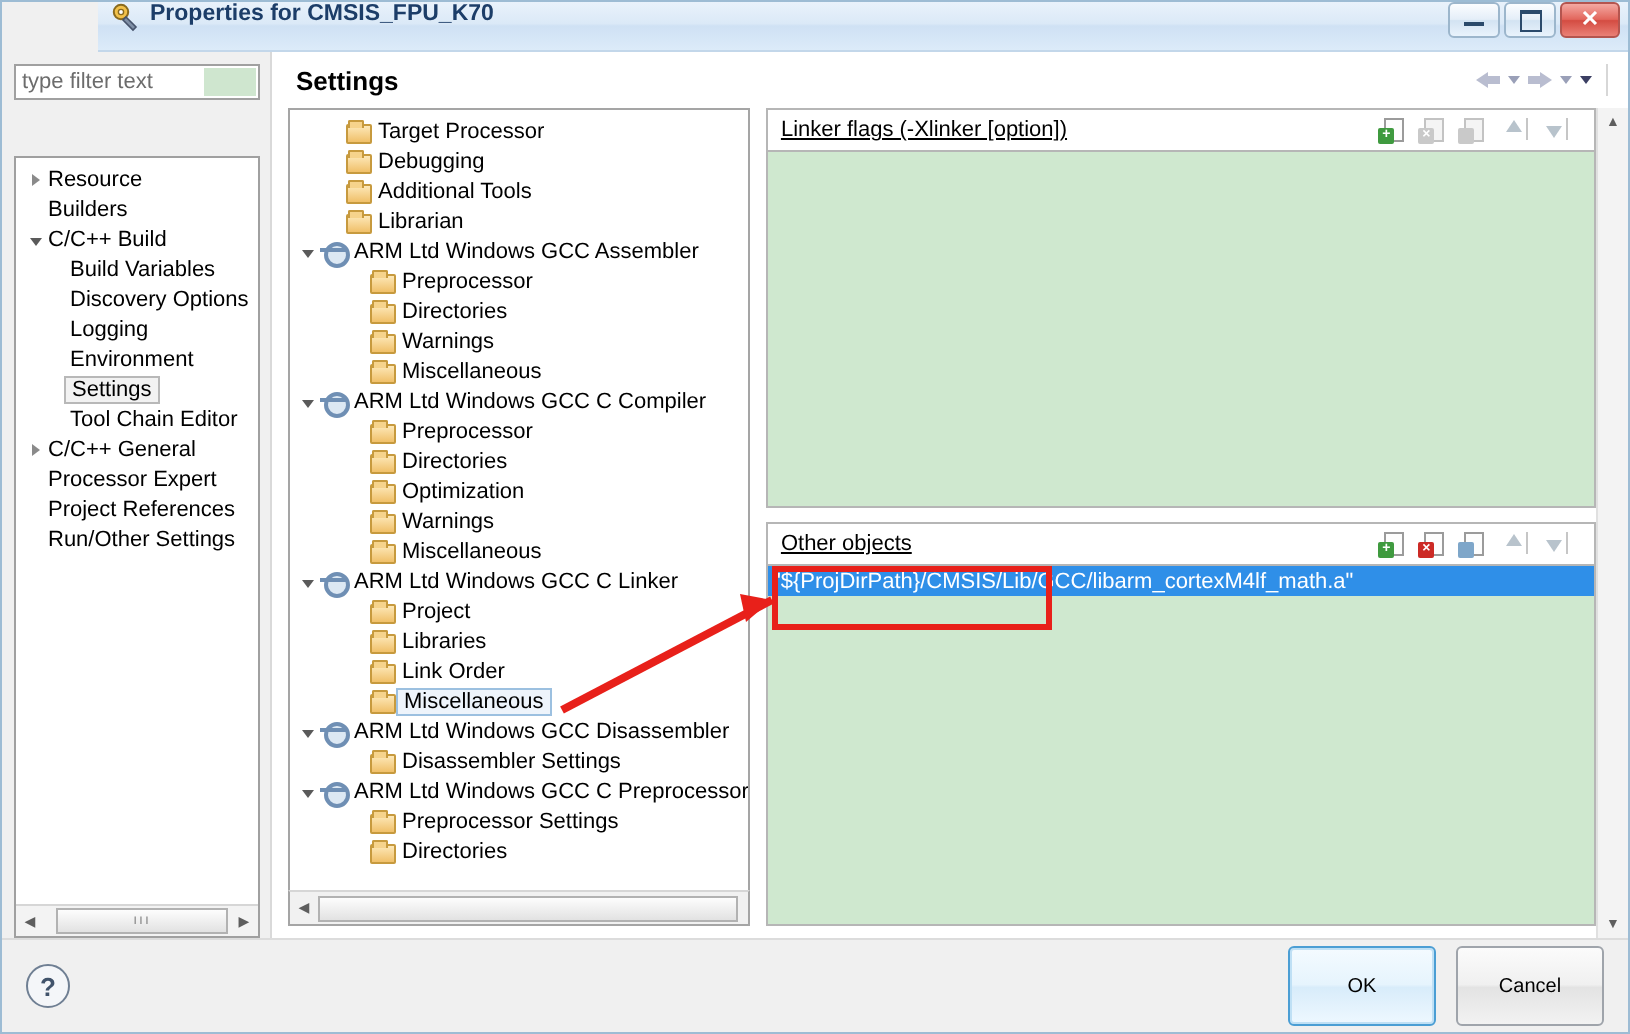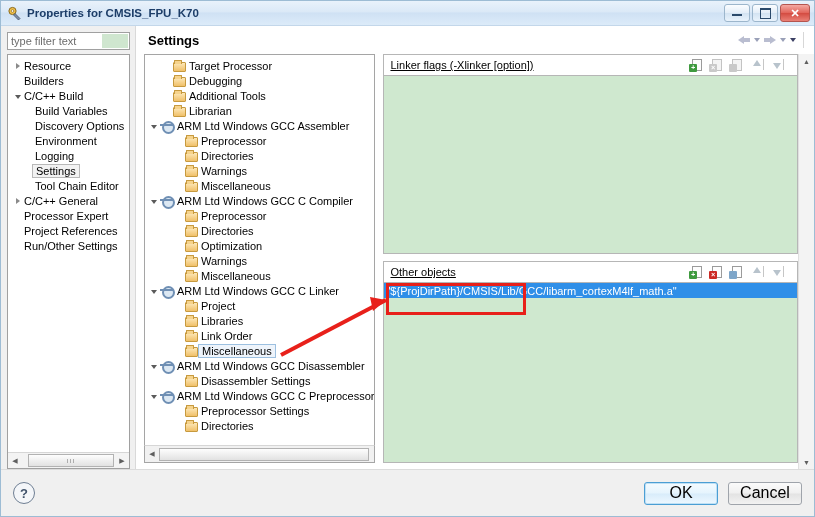--- a/index.html
+++ b/index.html
@@ -14,22 +14,23 @@
     box-sizing:border-box;
     border:1px solid #9dbcd4;
     background:#f0f0f0;
     display:flex;flex-direction:column;
   }
   
   .titlebar{
     height:24px;flex:0 0 24px;
     background:linear-gradient(180deg,#e9f2fb 0%, #dbe9f7 45%, #cfe1f4 50%, #dcebf9 100%);
     border-bottom:1px solid #c3d7ea;
-    display:flex;align-items:center;padding:0 2px 0 6px;
+    display:flex;align-items:flex-start;padding:0 2px 0 6px;
     position:relative;
+    margin-left:48px;
   }
   .app-icon{
     width:15px;height:15px;margin-right:5px;flex:0 0 15px;position:relative;
   }
   .title-text{
     font-size:11.5px;font-weight:bold;color:#1c3d68;
     white-space:nowrap;overflow:hidden;
   }
   .winbtns{margin-left:auto;display:flex;gap:2px;padding-right:2px;}
   .winbtn{
@@ -50,20 +51,21 @@
   .glyph-close{font-size:11px;line-height:11px;font-family:"Liberation Sans",sans-serif;}
 
   
   .body{flex:1 1 auto;display:flex;min-height:0;background:#f0f0f0;}
 
   
   .leftcol{
     flex:0 0 134px;box-sizing:border-box;
     padding:6px 5px 0 6px;display:flex;flex-direction:column;min-height:0;
     background:#f0f0f0;
+    gap:24px;
   }
   .filterbox{
     flex:0 0 18px;box-sizing:border-box;
     border:1px solid #a0a0a0;background:#ffffff;
     display:flex;align-items:center;
     font-size:11px;color:#6c6c6c;padding:0 3px;position:relative;
   }
   .filterbox .fbtail{
     position:absolute;right:1px;top:1px;bottom:1px;width:26px;background:#cfe6cf;
   }
@@ -248,24 +250,24 @@
     border-top:1px solid #dcdcdc;background:#f0f0f0;padding:0 12px;
   }
   .help-icon{
     width:20px;height:20px;border-radius:50%;border:1px solid #6f7f93;
     color:#41536b;font-size:13px;font-weight:bold;
     display:flex;align-items:center;justify-content:center;
     background:#f4f6f9;
   }
   .btns{margin-left:auto;display:flex;gap:10px;}
   .btn{
-    width:74px;height:23px;box-sizing:border-box;
+    width:74px;height:40px;box-sizing:border-box;
     border:1px solid #9fa4ab;border-radius:3px;
     background:linear-gradient(180deg,#fbfbfb 0%,#f0f0f0 48%,#e3e3e3 52%,#f2f2f2 100%);
-    font-size:16px;color:#000;
+    font-size:10px;color:#000;
     display:flex;align-items:center;justify-content:center;
   }
   .btn.default{
     border-color:#4b9ed4;
     box-shadow:0 0 0 1px #bfe0f5 inset;
     background:linear-gradient(180deg,#f4fbff 0%,#e6f4fd 48%,#d8ecfa 52%,#eef8ff 100%);
   }
 
   
   .annot{position:absolute;left:0;top:0;width:815px;height:517px;pointer-events:none;}
@@ -324,25 +326,25 @@
             <div class="tnode ind2">
               <span class="twist"></span>
               <span class="tlabel">Build Variables</span>
             </div>
             <div class="tnode ind2">
               <span class="twist"></span>
               <span class="tlabel">Discovery Options</span>
             </div>
             <div class="tnode ind2">
               <span class="twist"></span>
+              <span class="tlabel">Logging</span>
+            </div>
+            <div class="tnode ind2">
+              <span class="twist"></span>
               <span class="tlabel">Environment</span>
-            </div>
-            <div class="tnode ind2">
-              <span class="twist"></span>
-              <span class="tlabel">Logging</span>
             </div>
             <div class="tnode ind2 sel">
               <span class="twist"></span>
               <span class="tlabel">Settings</span>
             </div>
             <div class="tnode ind2">
               <span class="twist"></span>
               <span class="tlabel">Tool Chain Editor</span>
             </div>
             <div class="tnode ind1">

